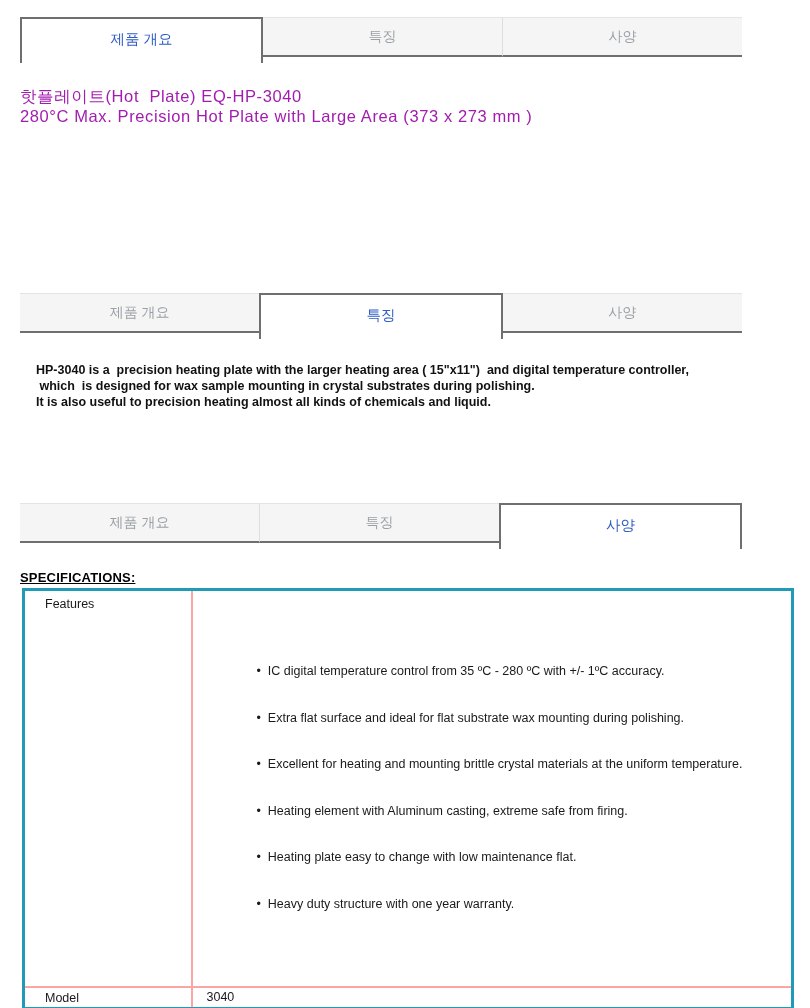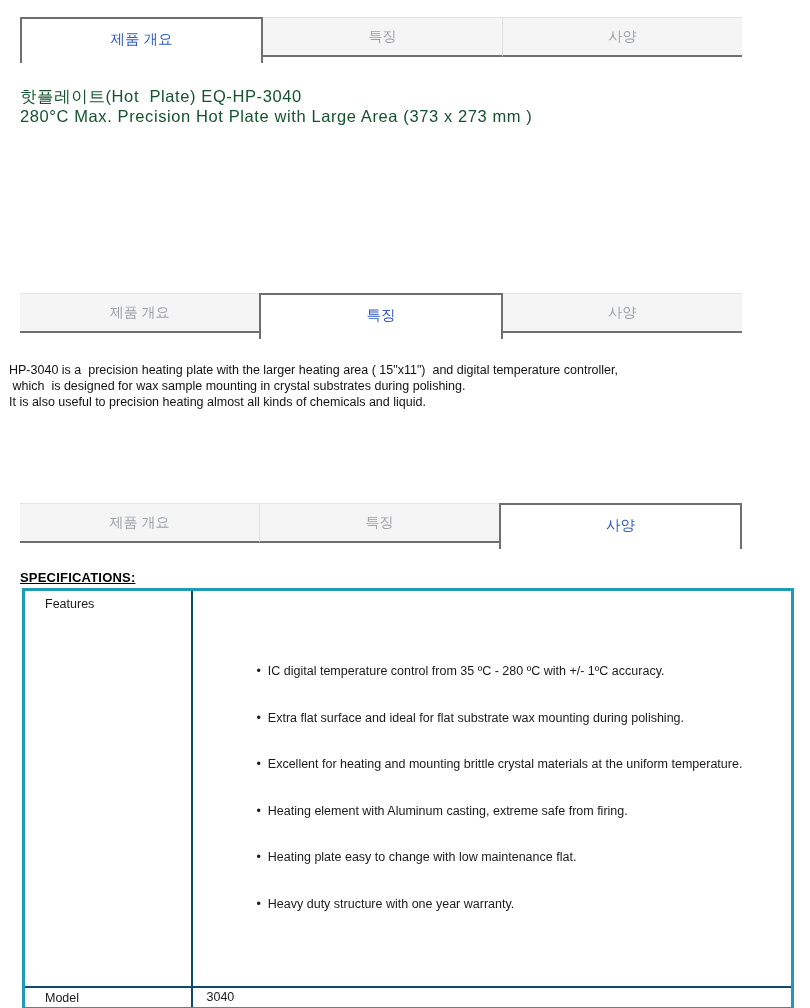--- a/index.html
+++ b/index.html
@@ -44,29 +44,29 @@
     font-size: 14.5px;
   }
   .tab.active + .tab { border-left: none; }
   .bar-top { margin-top: 17px; }
   .bar-mid { margin-top: 167px; }
   .bar-bot { margin-top: 93px; }
 
   
   .title-block { margin: 23px 0 0 20px; }
   .title-line {
-    color: #14532d;
+    color: #a21caf;
     font-size: 16.5px;
     line-height: 20px;
     letter-spacing: 0.6px;
     white-space: pre-wrap;
   }
 
   
-  .desc-block { margin: 23px 0 0 9px; }
+  .desc-block { margin: 23px 0 0 36px; font-weight: bold; }
   .desc-line {
     font-size: 12.5px;
     line-height: 16px;
     color: #111111;
     white-space: pre-wrap;
   }
 
   
   .spec-heading {
     margin: 21px 12px 0 20px;
@@ -78,21 +78,21 @@
   }
   table.spec-table {
     margin: 3px 0 0 22px;
     width: 772px;
     border-collapse: collapse;
     table-layout: fixed;
     font-size: 12.5px;
     color: #1a1a1a;
     border: 3px solid #1f9bb8;
   }
-  table.spec-table td { border: 2px solid #0c4a6e; }
+  table.spec-table td { border: 2px solid #fca5a5; }
   td.label {
     padding: 2px 4px 2px 20px;
     white-space: pre;
   }
   td.label.top { vertical-align: top; padding-top: 6px; }
   td.value {
     padding: 2px 6px 2px 14px;
     line-height: 15px;
     white-space: pre-wrap;
   }

